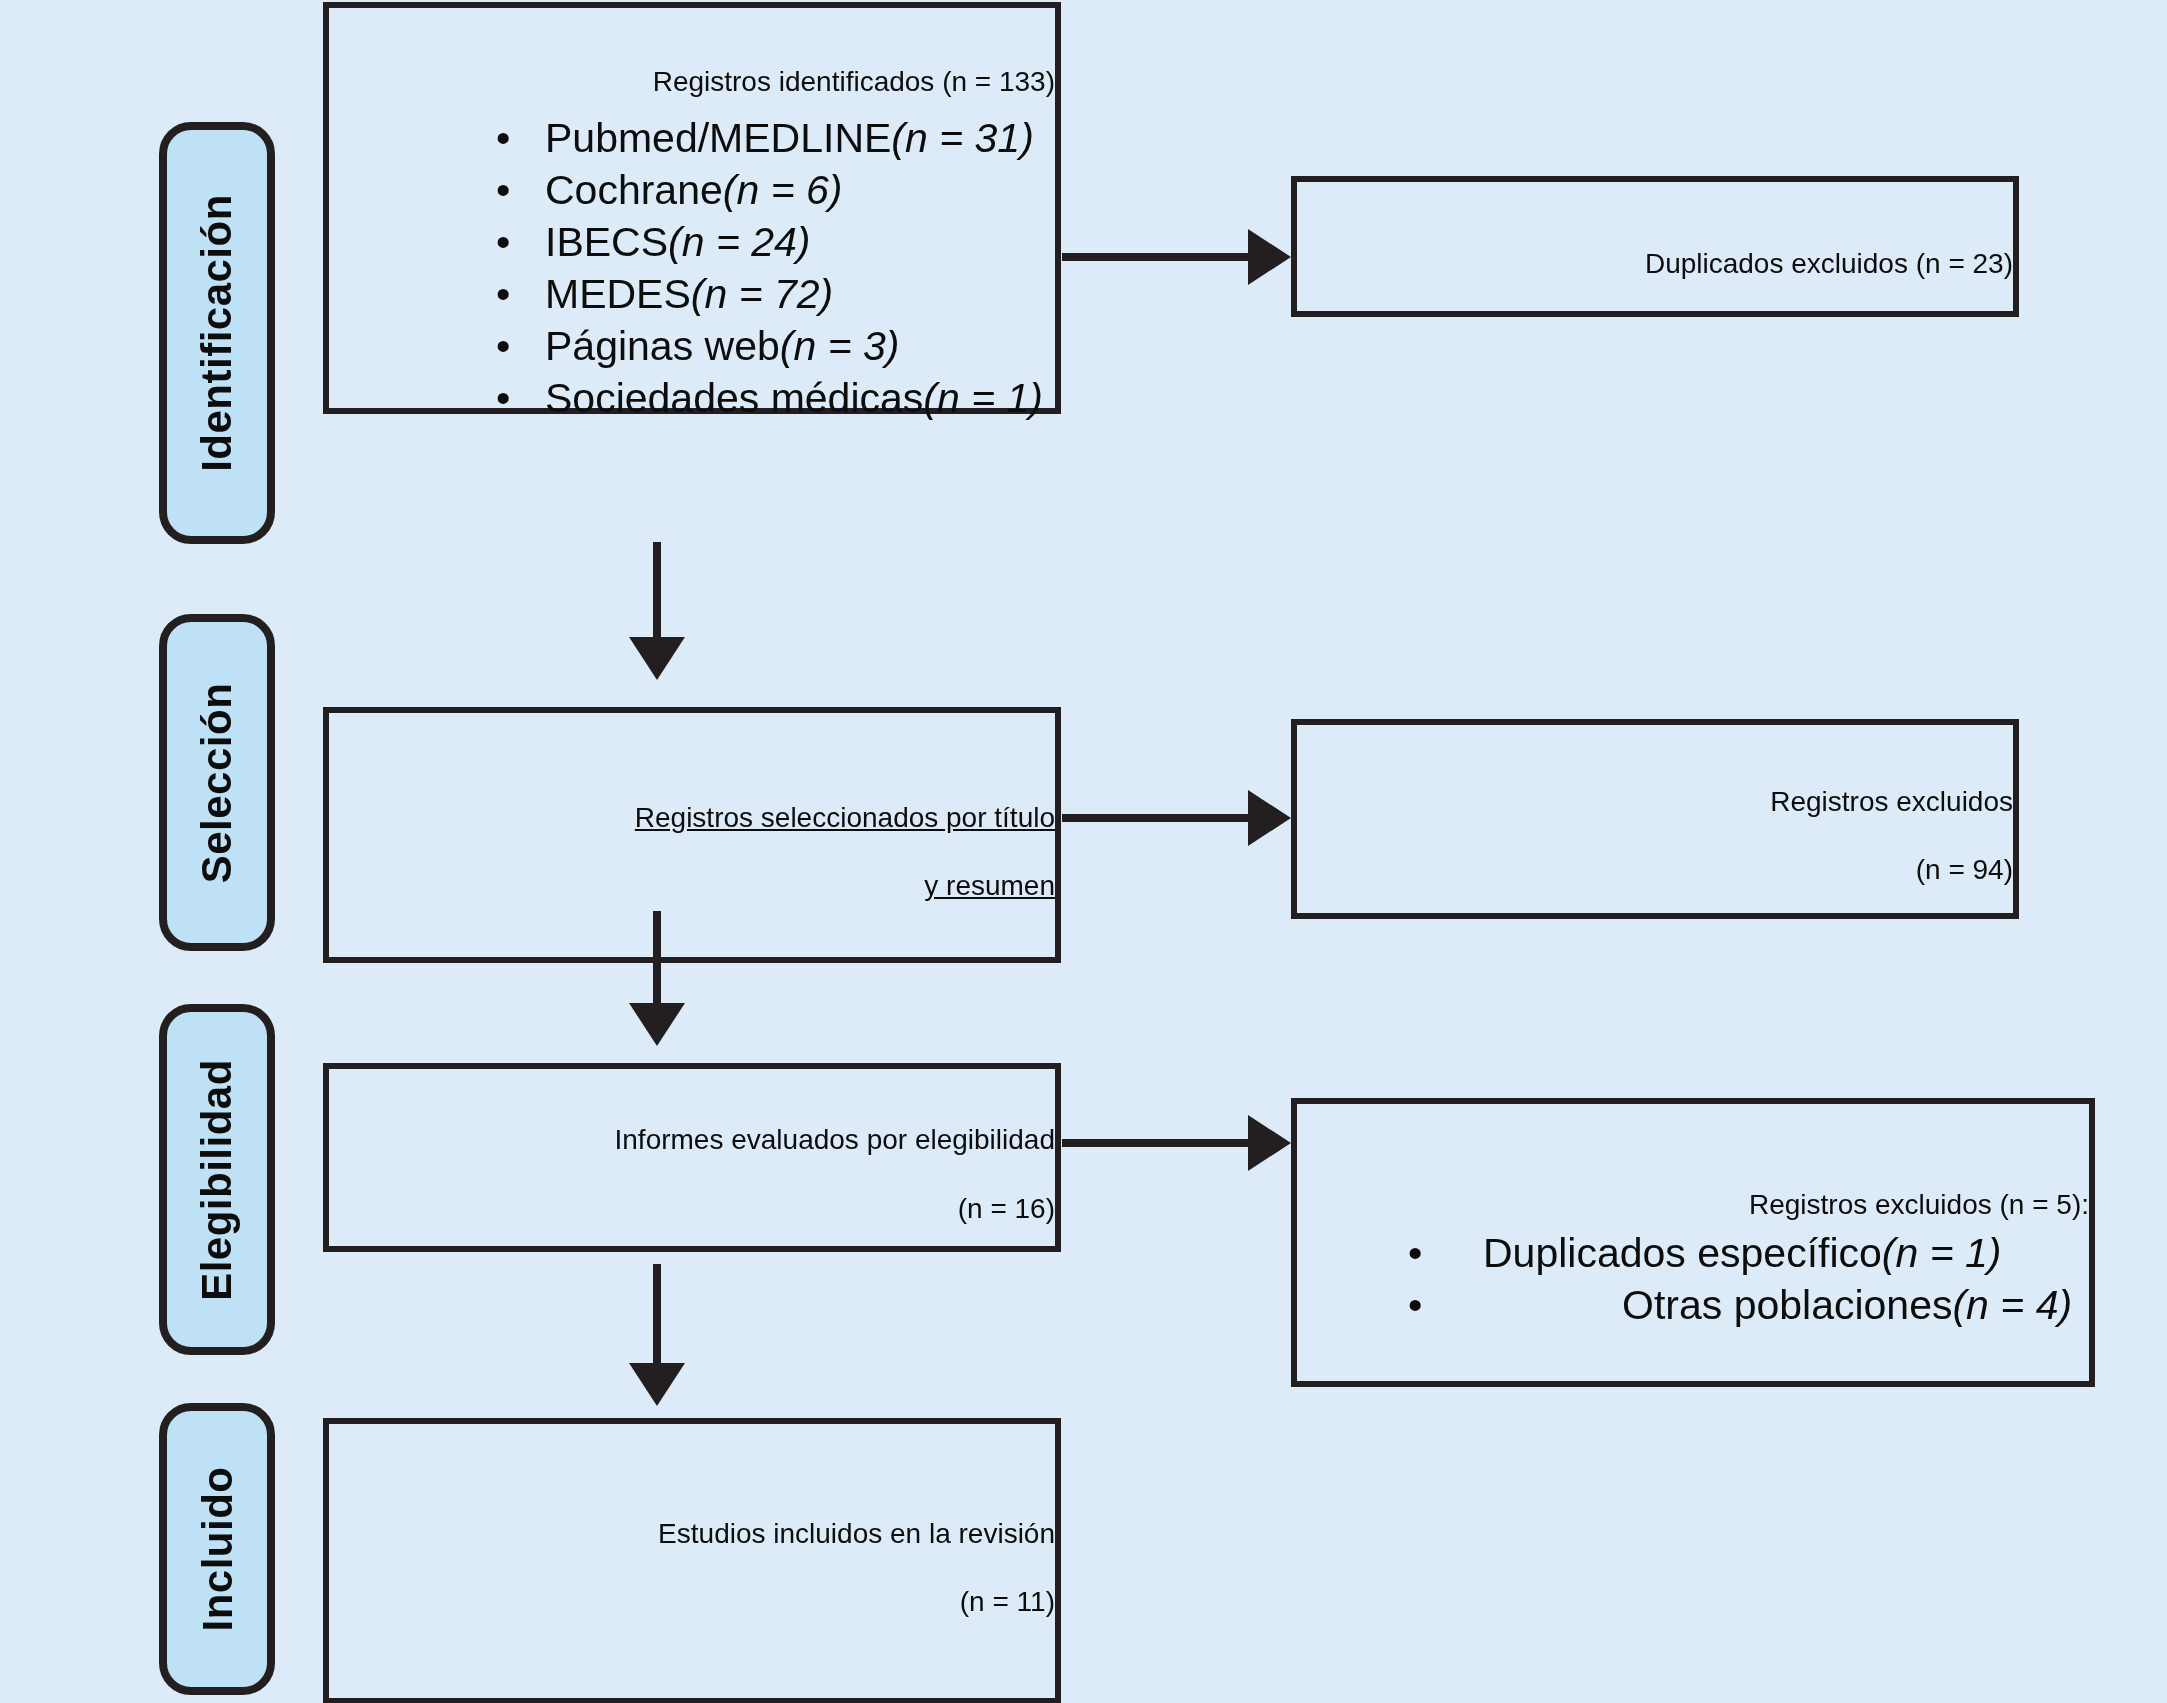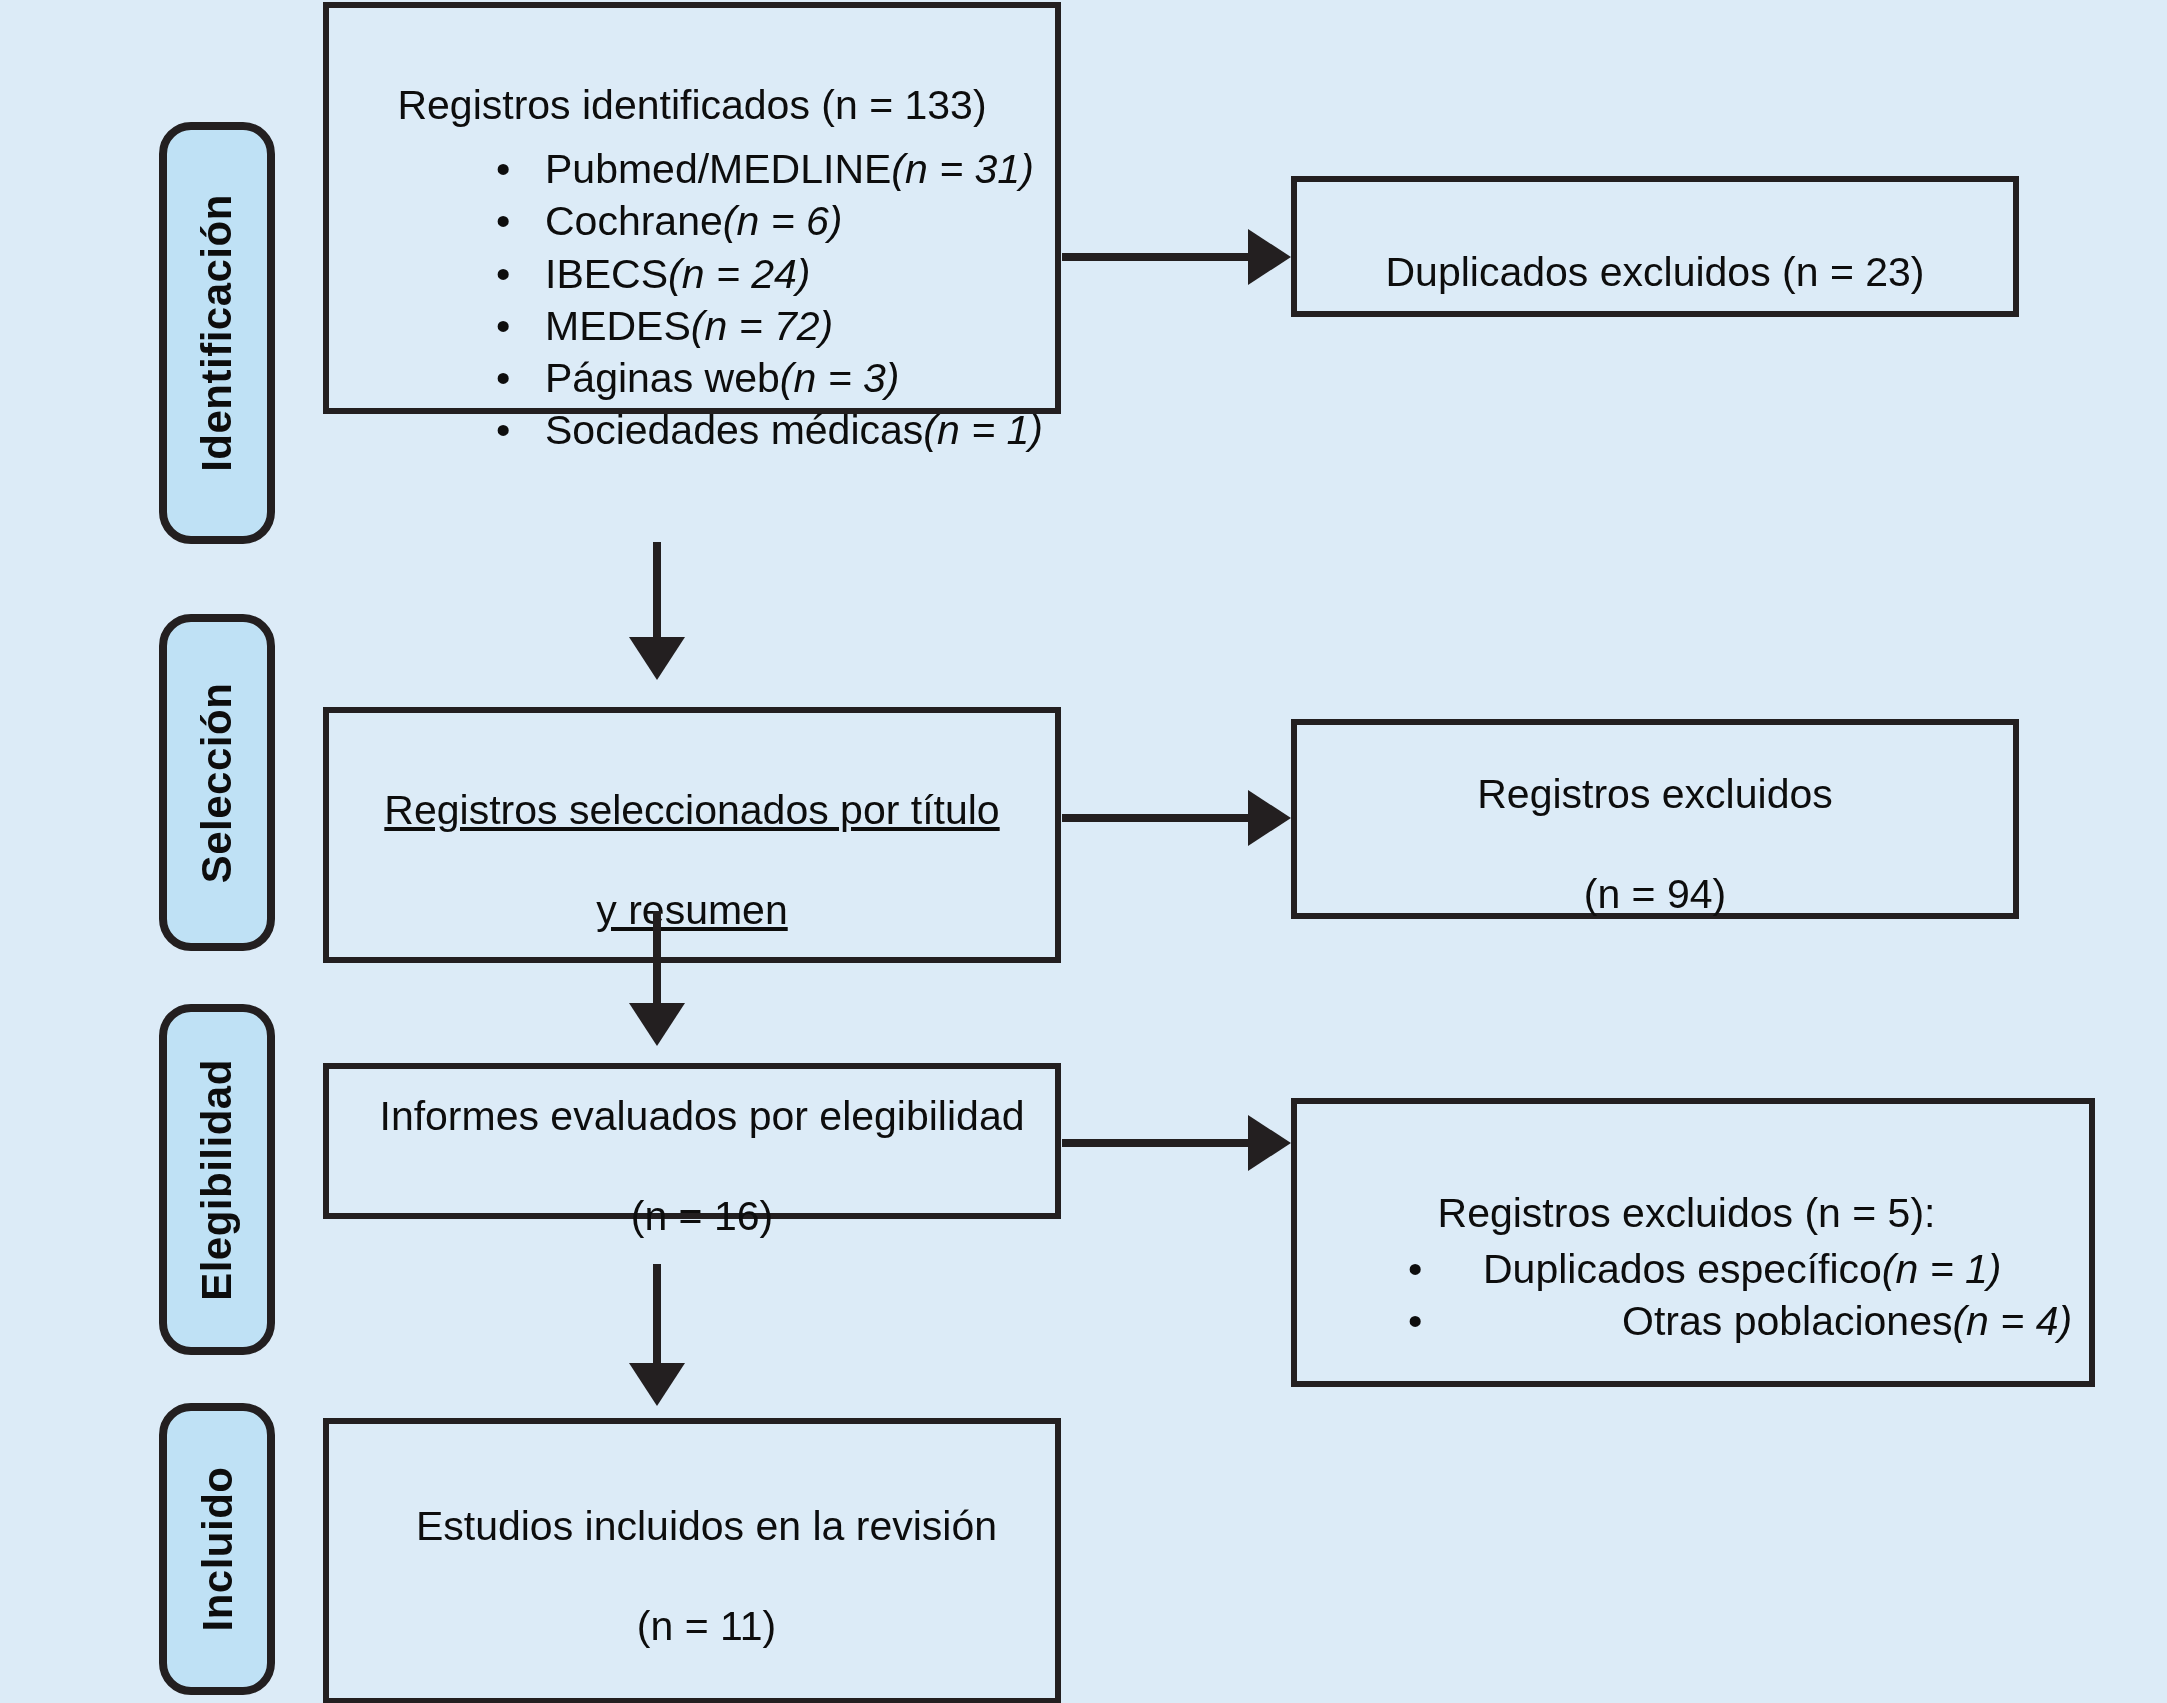--- a/index.html
+++ b/index.html
@@ -46,22 +46,22 @@
     position: absolute;
     background: #dcebf7;
     border: 6.6px solid #231f20;
     box-sizing: border-box;
     display: flex;
     flex-direction: column;
     justify-content: center;
     color: #0d0d0d;
   }
   .box-title {
-    text-align: center;
-    font-size: 41px;
+    text-align: right;
+    font-size: 28px;
     line-height: 1.22;
     white-space: pre-line;
   }
   .it { font-style: italic; }
 
   .bullets {
     list-style: none;
     margin: 0;
     padding: 0;
   }
@@ -180,21 +180,21 @@
       <span>(n = 94)</span>
     </div>
   </div>
 
   <div class="hline" style="left:1062px; top:814px; width:189px;"></div>
   <div class="arrow-right" style="left:1248px; top:790px;"></div>
 
   <div class="vline" style="left:653px; top:911px; width:8.4px; height:97px;"></div>
   <div class="arrow-down" style="left:629px; top:1003px;"></div>
 
-  <div class="flow-box" style="left:323px; top:1063px; width:738px; height:156px;padding-left:20px;">
+  <div class="flow-box" style="left:323px; top:1063px; width:738px; height:189px;padding-left:20px;">
     <div class="box-title">
       <span>Informes evaluados por elegibilidad</span><br>
       <span>(n = 16)</span>
     </div>
   </div>
 
   <div class="flow-box" style="left:1291px; top:1098px; width:804px; height:289px; justify-content:center;">
     <div class="box-title" style="margin-left:-13px;">
       <span>Registros excluidos </span><span>(n = 5):</span>
     </div>

